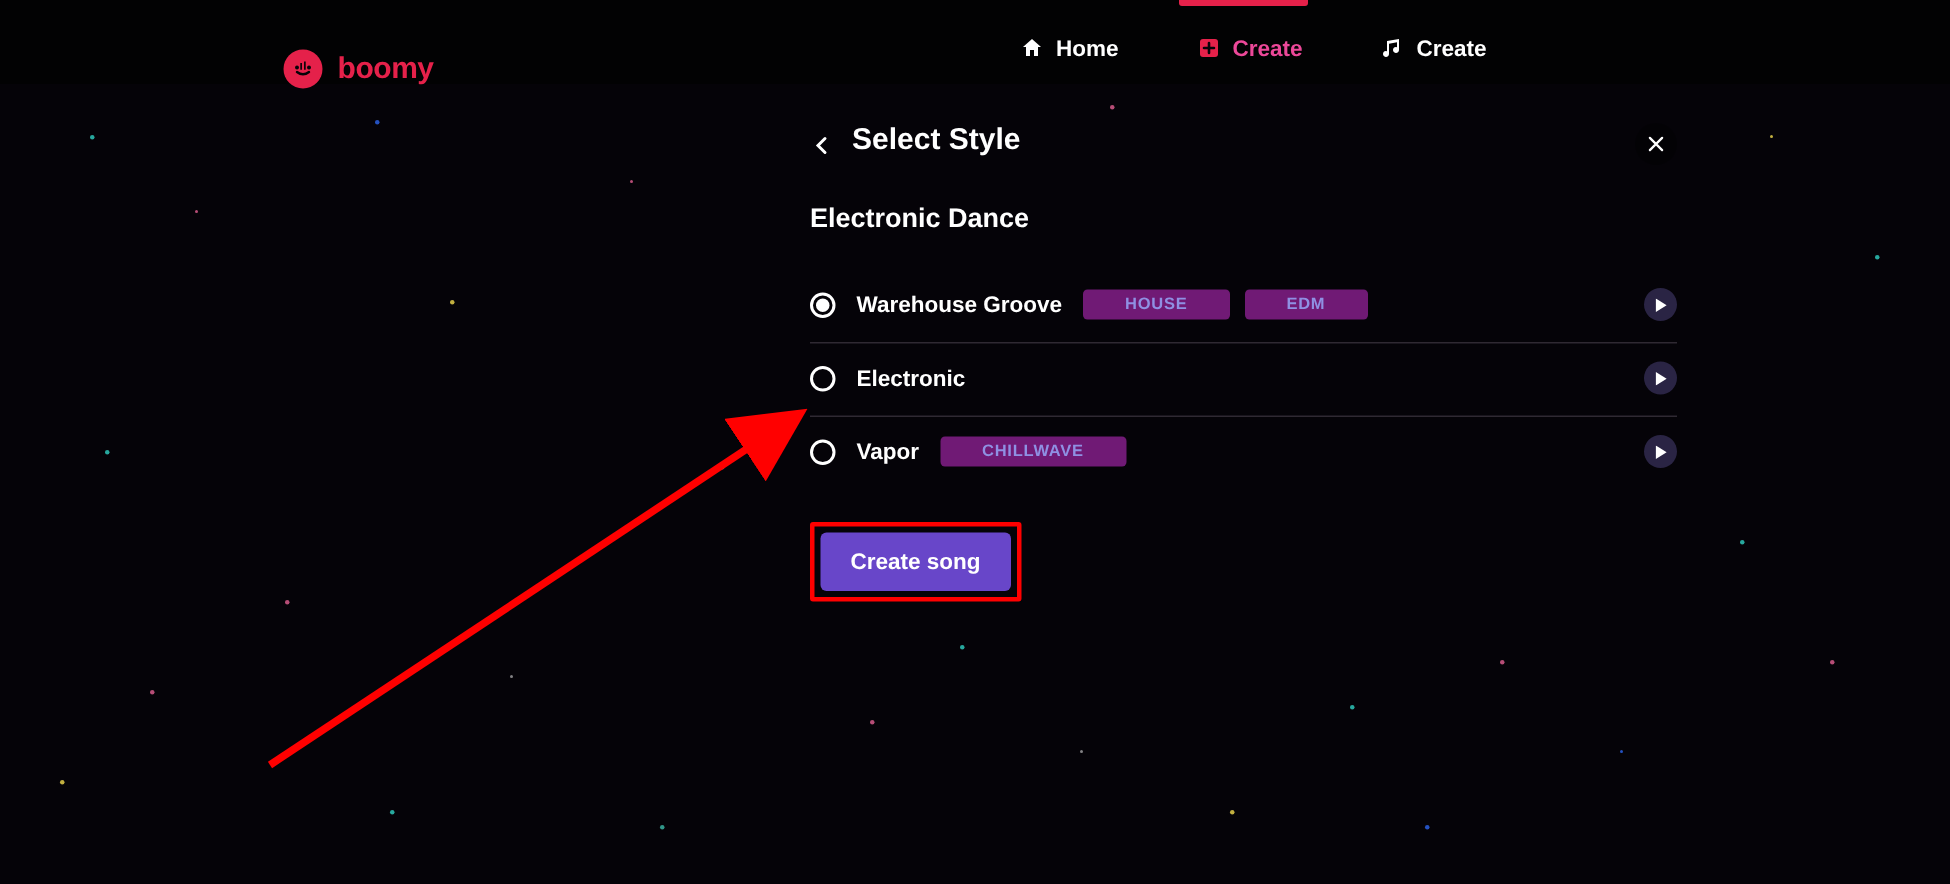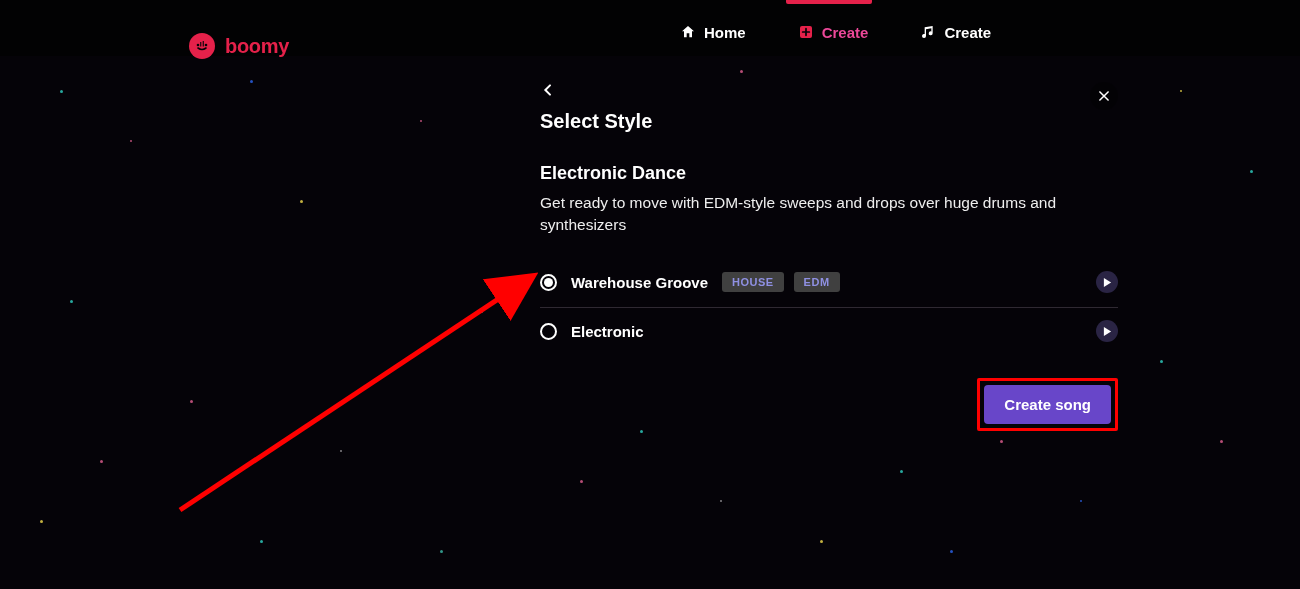--- a/index.html
+++ b/index.html
@@ -81,24 +81,23 @@
   
   .content {
     position: absolute;
     left: 540px;
     top: 82px;
     width: 578px;
     z-index: 6;
   }
   .modal-header {
     display: flex;
-    align-items: flex-start;
+    align-items: flex-end;
     gap: 12px;
     position: relative;
-    flex-direction: column;
   }
   .back-btn {
     display:flex; align-items:center; justify-content:center;
     cursor:pointer;
     color:#fff;
   }
   .modal-title {
     font-size: 20px;
     font-weight: 800;
   }
@@ -149,40 +148,40 @@
     background:#ffffff;
     border-radius:50%;
   }
   .option-name {
     font-size: 15px;
     font-weight: 700;
     color:#ffffff;
   }
   .tags { display:flex; gap:10px; }
   .tag {
-    background: #404040;
+    background: #701a75;
     color: #8f90e3;
     font-size: 11px;
     font-weight: 700;
     letter-spacing: 0.5px;
-    padding: 4px 10px;
+    padding: 4px 28px;
     border-radius: 3px;
   }
   .play {
     margin-left: auto;
     width: 22px; height: 22px;
     border-radius: 50%;
     background: #2a2444;
     display:flex; align-items:center; justify-content:center;
     flex: 0 0 auto;
   }
   .play svg { display:block; }
 
   .actions {
-    display:flex; justify-content:flex-end;
+    display:flex; 
     margin-top: 22px;
   }
   .highlight-box {
     border: 3px solid #ff0000;
     padding: 4px;
     border-radius: 2px;
   }
   .create-song {
     background: #6846c9;
     color:#ffffff;
@@ -263,21 +262,20 @@
     </span>
     <span class="modal-title">Select Style</span>
     <span class="close-btn">
       <svg width="14" height="14" viewBox="0 0 24 24" stroke="#ffffff" stroke-width="2.6" stroke-linecap="round">
           <path d="M5 5l14 14M19 5L5 19"></path>
         </svg>
     </span>
   </div>
 
   <h2 class="style-title">Electronic Dance</h2>
-  <p class="style-desc">Get ready to move with EDM-style sweeps and drops over huge drums and synthesizers</p>
 
   <div class="options">
 
     <div class="option-row">
       <span class="radio selected"></span>
       <span class="option-name">Warehouse Groove</span>
       <span class="tags">
         <span class="tag">HOUSE</span>
         <span class="tag">EDM</span>
       </span>
@@ -291,20 +289,32 @@
     <div class="option-row">
       <span class="radio"></span>
       <span class="option-name">Electronic</span>
       <span class="play">
         <svg width="9" height="9" viewBox="0 0 10 10">
             <path d="M1 0l8 5-8 5z" fill="#ffffff"></path>
           </svg>
       </span>
     </div>
 
+    <div class="option-row">
+      <span class="radio"></span>
+      <span class="option-name">Vapor</span>
+      <span class="tags">
+        <span class="tag">CHILLWAVE</span>
+      </span>
+      <span class="play">
+        <svg width="9" height="9" viewBox="0 0 10 10">
+            <path d="M1 0l8 5-8 5z" fill="#ffffff"></path>
+          </svg>
+      </span>
+    </div>
   </div>
 
   <div class="actions">
     <span class="highlight-box">
       <button class="create-song">Create song</button>
     </span>
   </div>
 </div>
 
 <svg class="annot-arrow" style="left:160px; top:260px;" width="390" height="260" viewBox="0 0 390 260">

